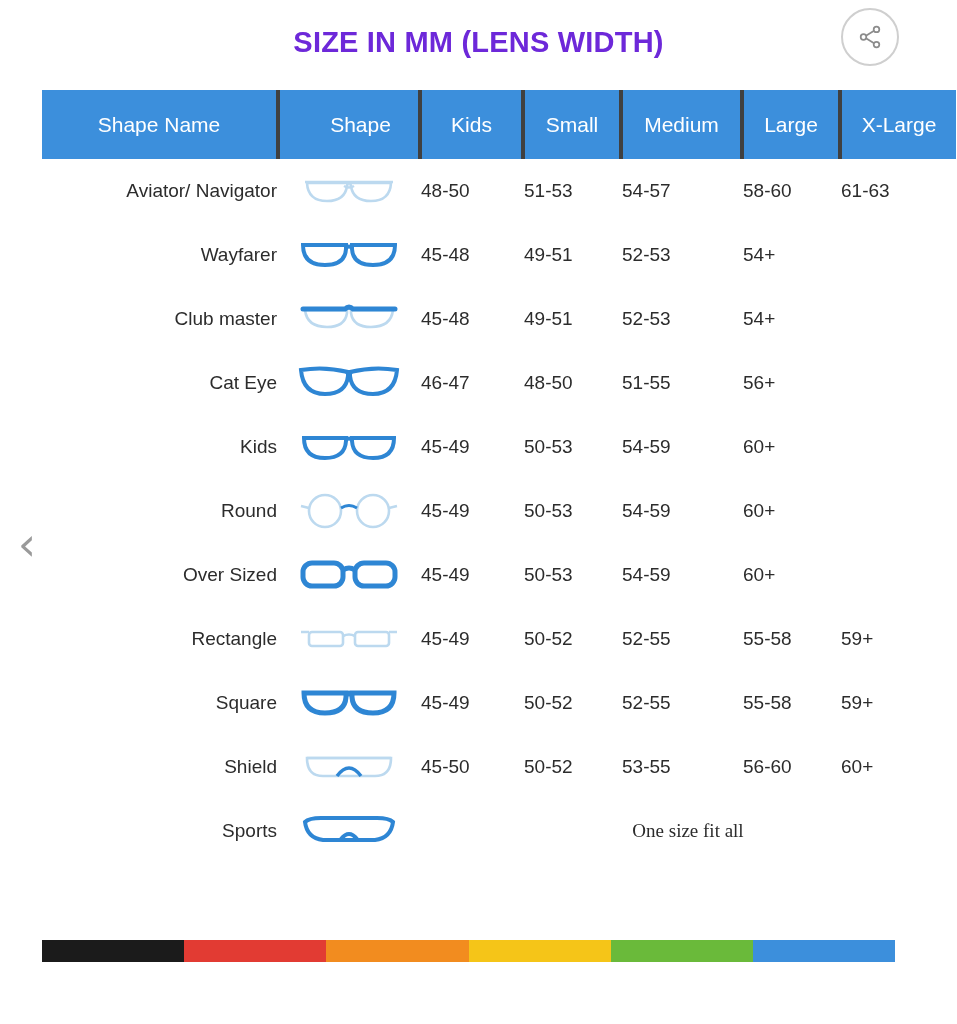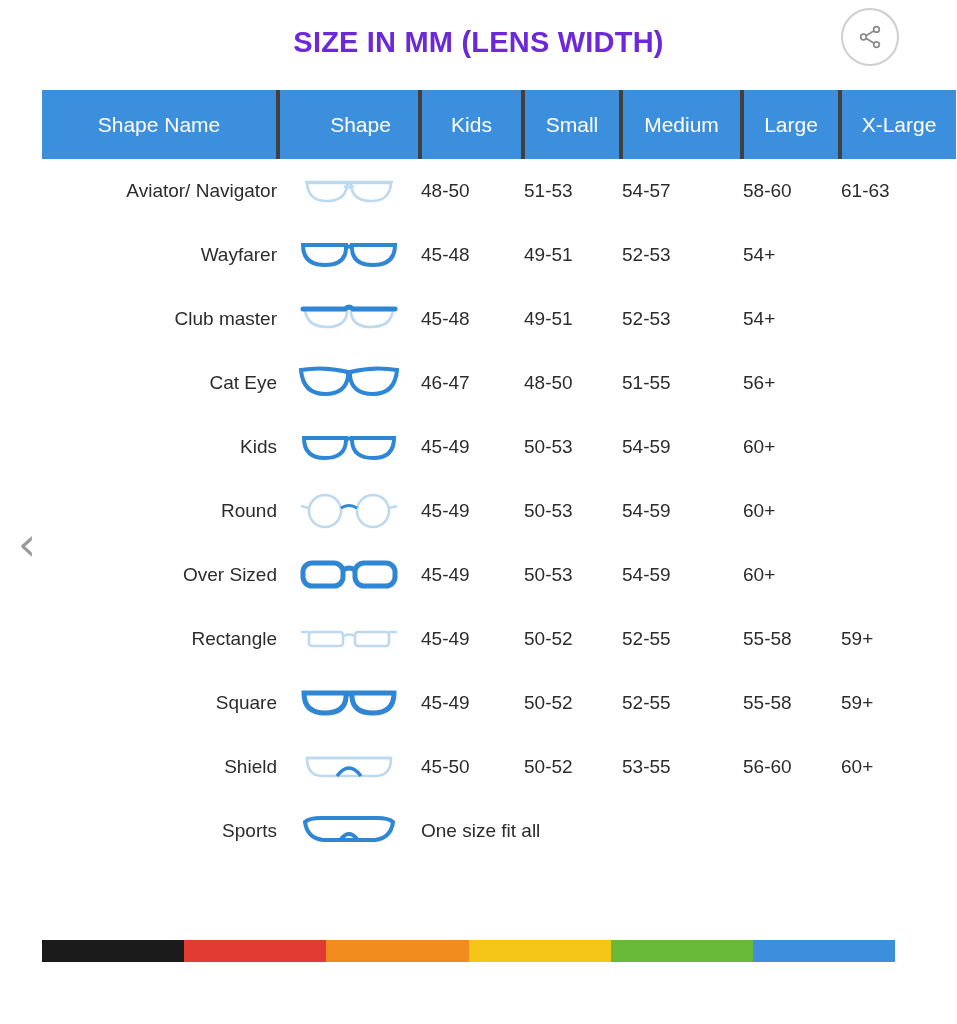--- a/index.html
+++ b/index.html
@@ -111,22 +111,24 @@
     color: #333333;
   }
   td.shape {
     text-align: center;
     padding: 0;
   }
   td.size {
     text-align: left;
   }
   td.onesize {
+    text-align: center;
     font-size: 19.5px;
     color: #2c2c2c;
+    font-family: Liberation Serif, serif;
   }
   .glyph-wrap {
     display: flex;
     align-items: center;
     justify-content: center;
   }
 
   .colorbar {
     position: absolute;
     left: 42px;

